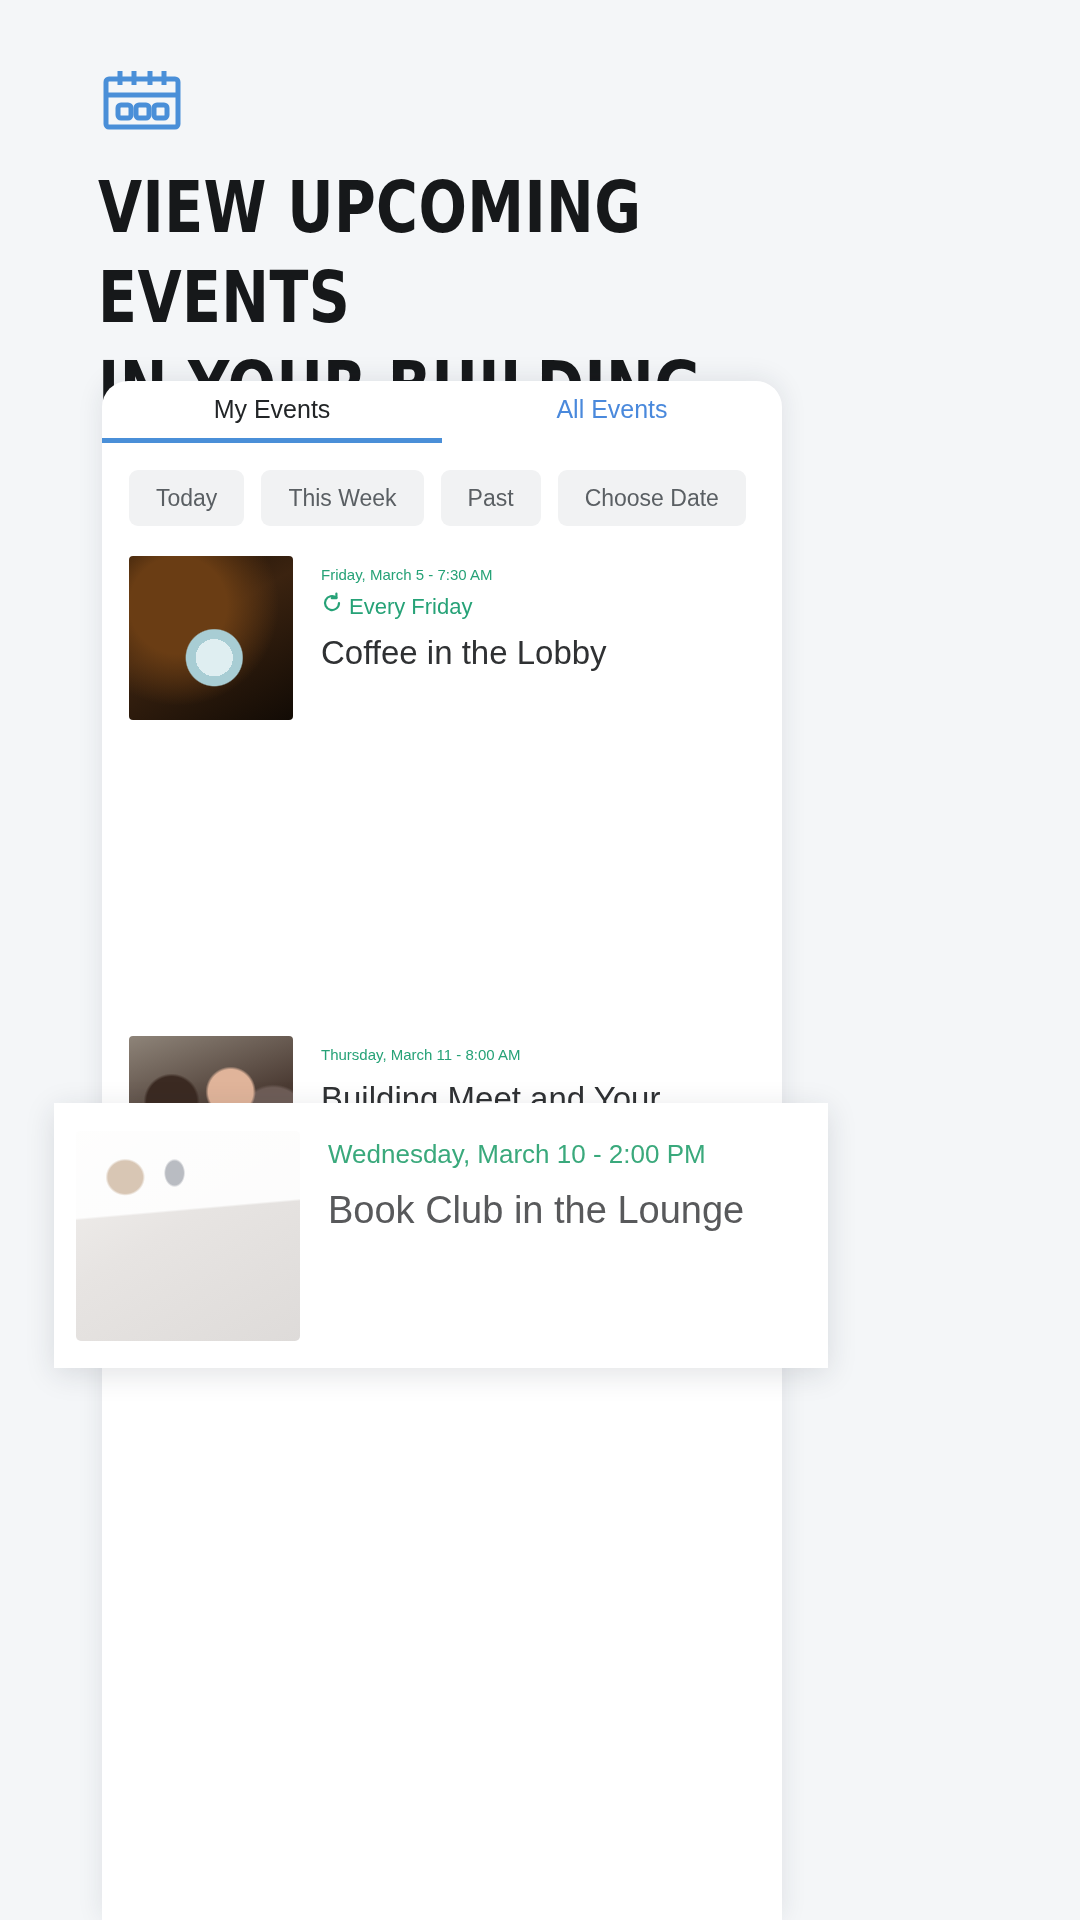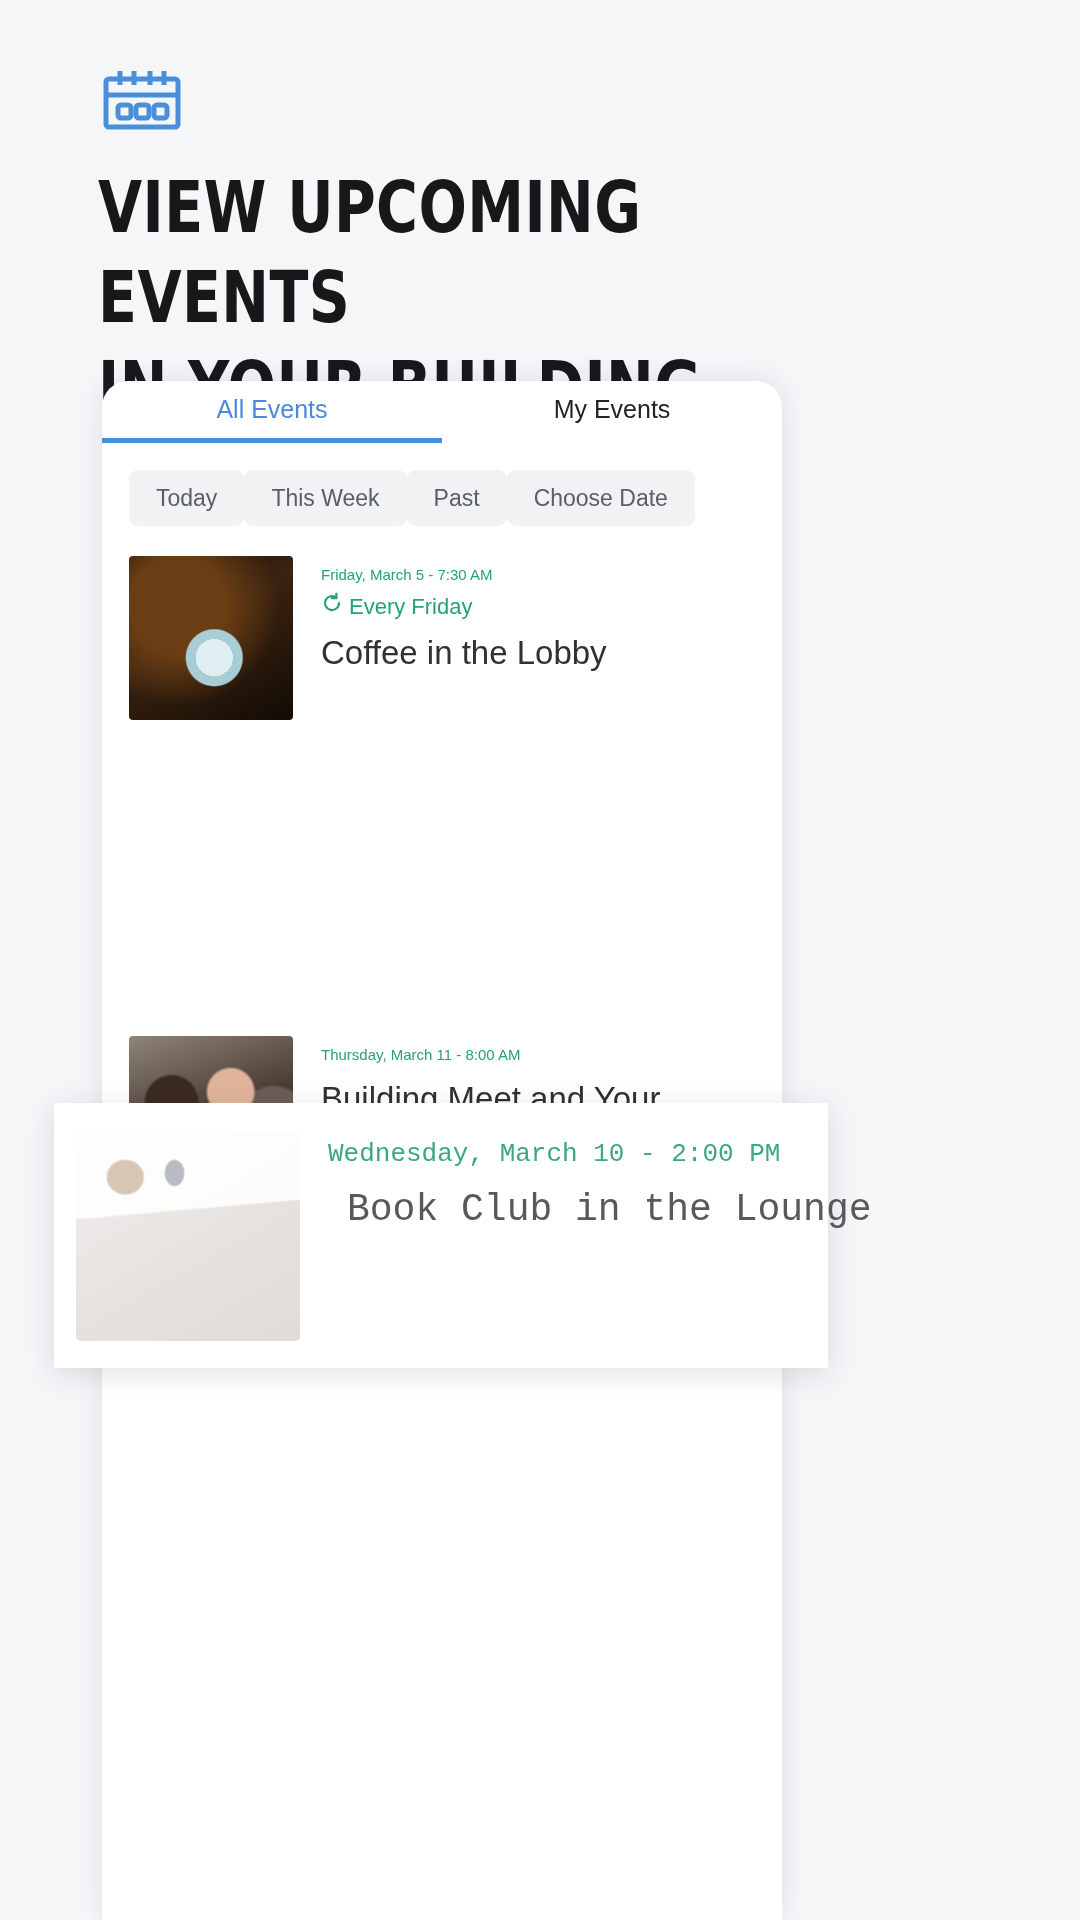--- a/index.html
+++ b/index.html
@@ -59,21 +59,21 @@
     padding-bottom:6px;
   }
   .tab.active { color:#4a89dc; }
   .tab-underline {
     position:absolute; left:0; bottom:0;
     width:50%; height:5px; background:#4a8fd8;
   }
 
   
   .chips {
-    display:flex; padding:27px 27px 0 27px;
+    display:flex; gap:17px; padding:27px 27px 0 27px;
   }
   .chip {
     height:56px; border-radius:9px; background:#f1f2f3;
     display:flex; align-items:center; justify-content:center;
     padding:0 27px;
     font-size:23px; color:#5a5f63;
     white-space:nowrap; cursor:pointer;
   }
 
   
@@ -99,25 +99,24 @@
   }
 
   
   .highlight-card {
     position:absolute; left:54px; top:1103px;
     width:774px; height:265px;
     background:#ffffff;
     box-shadow:0 6px 28px rgba(31,41,55,0.13);
     display:flex; gap:28px;
     padding:28px 8px 0 22px;
-    font-family:Liberation Mono, monospace;
   }
   .highlight-card .thumb { width:224px; height:210px; flex:0 0 224px; border-radius:5px; }
   .highlight-card .event-date { font-size:26px; color:#3aa97c; line-height:38px; }
-  .highlight-card .event-title { font-size:38px; color:#58595b; line-height:54px; margin-top:10px;margin-left:19px; }
+  .highlight-card .event-title { font-size:38px; color:#58595b; line-height:54px; margin-top:10px; }
 
   
   .ph-coffee {
     background:
       radial-gradient(circle at 52% 62%, #dfeef1 0 14%, #a8cdd4 14% 21%, rgba(168,205,212,0) 22%),
       radial-gradient(circle at 52% 55%, #f3f0e4 0 9%, rgba(243,240,228,0) 10%),
       radial-gradient(circle at 30% 30%, #6a3d14 0 30%, rgba(106,61,20,0) 62%),
       linear-gradient(150deg,#1a0f06 0%,#3b2310 42%,#120b05 100%);
   }
   .ph-yoga {
@@ -175,25 +174,25 @@
 
   <div class="hero-title">
     <div>View Upcoming Events</div>
     <div>In Your Building</div>
   </div>
 
   <div class="phone">
 
 
     <div class="tabs">
+      <div class="tab">
+        <span>My Events</span>
+      </div>
       <div class="tab active">
         <span>All Events</span>
-      </div>
-      <div class="tab">
-        <span>My Events</span>
       </div>
       <div class="tab-underline"></div>
     </div>
 
     <div class="chips">
       <div class="chip">
         <span>Today</span>
       </div>
       <div class="chip">
         <span>This Week</span>

